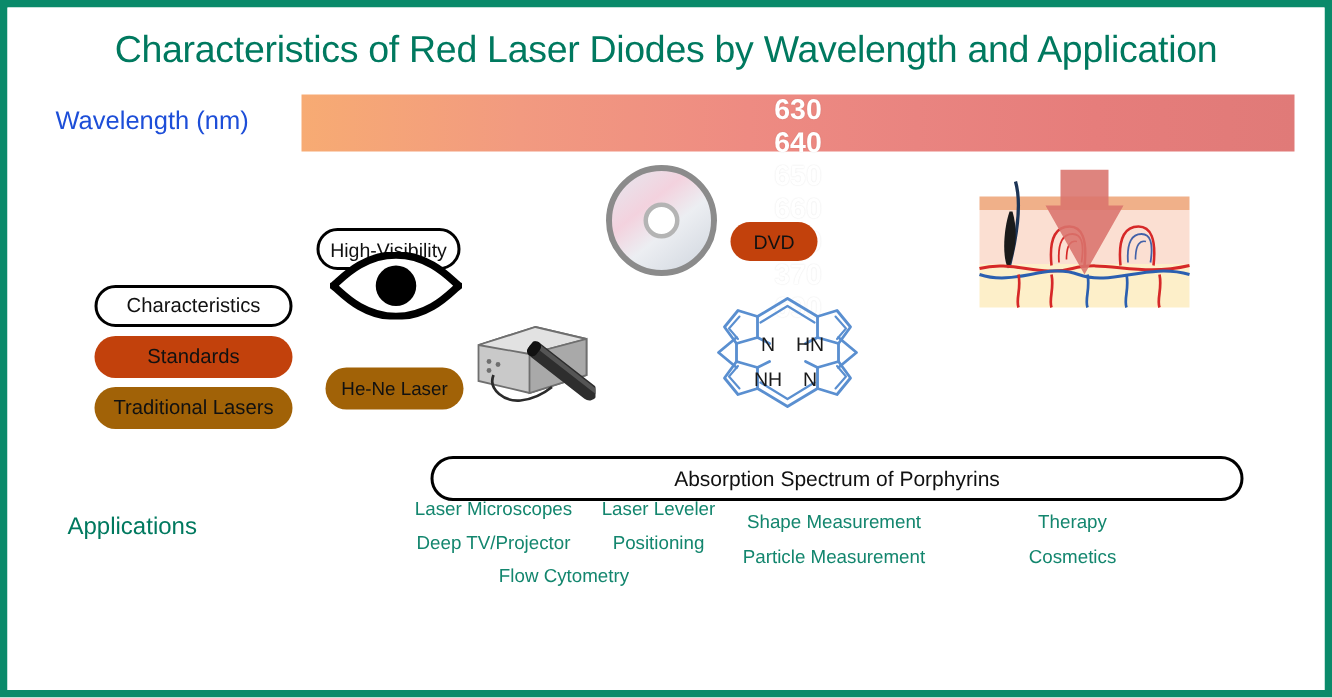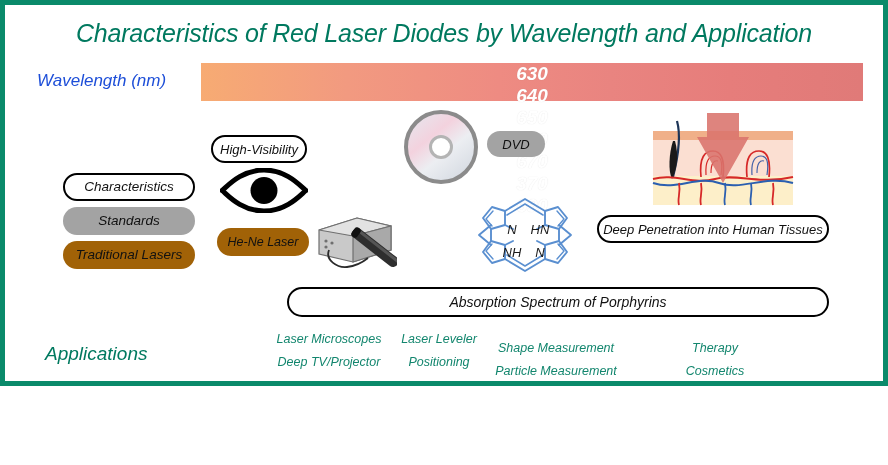--- a/index.html
+++ b/index.html
@@ -4,24 +4,23 @@
 <style>
   * { box-sizing: border-box; margin: 0; padding: 0; }
   html, body {
     width: 888px; height: 465px;
     background: #ffffff;
     font-family: "Liberation Sans", sans-serif;
     overflow: hidden;
   }
   #frame {
     position: relative;
-    width: 888px; height: 386px;
+    width: 888px; height: 465px;
     background: #ffffff;
     border: 5px solid #0a8a6a;
-    font-style: italic;
   }
   #canvas {
     position: absolute;
     inset: 0;
     background: #ffffff;
   }
 
   
   #title {
     position: absolute;
@@ -63,27 +62,28 @@
   .pill {
     position: absolute;
     display: flex;
     align-items: center;
     justify-content: center;
     border-radius: 999px;
     font-size: 13px;
     color: #111111;
     white-space: nowrap;
     line-height: 1;
+    margin-top: 17px;
   }
   .pill-outline {
     background: #ffffff;
     border: 2px solid #000000;
   }
   .pill-light { background: #a16207; border: none; }
-  .pill-mid   { background: #a3a3a3; border: none; }
+  .pill-mid   { background: #c2410c; border: none; }
 
   
   #lg-characteristics { left: 58px;  top: 168px; width: 132px; height: 28px; font-size: 13.5px; }
   #lg-standards       { left: 58px;  top: 202px; width: 132px; height: 28px; font-size: 13.5px; }
   #lg-traditional     { left: 58px;  top: 236px; width: 132px; height: 28px; font-size: 13.5px; }
 
   
   #cl-highvis   { left: 206px; top: 130px; width: 96px;  height: 28px; }
   #cl-hene      { left: 212px; top: 223px; width: 92px;  height: 28px; font-size: 12.5px; }
   #cl-dvd       { left: 482px; top: 126px; width: 58px;  height: 26px; font-size: 13px; }
@@ -96,21 +96,21 @@
   #hene-icon     { left: 308px; top: 207px; width: 84px;  height: 62px; }
   #dvd-icon      { left: 398px; top: 104px; width: 76px;  height: 76px; }
   #porphyrin     { left: 452px; top: 172px; width: 136px; height: 116px; }
   #skin-icon     { left: 634px; top: 108px; width: 164px; height: 96px; }
 
   
   #apps-title {
     position: absolute;
     left: 40px; top: 338px;
     color: #00795f;
-    font-size: 19px;
+    font-size: 16px;
   }
   .app-col { position: absolute; color: #13866e; font-size: 12.5px; }
   .app-col .app-item { white-space: nowrap; margin-bottom: 9px; }
   #app-col-1 { left: 264px; top: 327px; width: 120px; text-align: center; }
   #app-col-2 { left: 386px; top: 327px; width: 96px;  text-align: center; }
   #app-col-3 { left: 478px; top: 336px; width: 146px; text-align: center; }
   #app-col-4 { left: 660px; top: 336px; width: 100px; text-align: center; }
   #app-col-5 { left: 306px; top: 372px; width: 130px; text-align: center; }
 </style>
 </head>
@@ -247,21 +247,20 @@
         <path d="M40 70 C 42 80, 38 86, 40 92" fill="none" stroke="#d62828" stroke-width="1.8"></path>
         <path d="M62 70 C 64 80, 60 86, 62 92" fill="none" stroke="#d62828" stroke-width="1.8"></path>
         <path d="M86 70 C 88 80, 84 86, 86 92" fill="none" stroke="#2b5fb0" stroke-width="1.8"></path>
         <path d="M112 70 C 114 80, 110 86, 112 92" fill="none" stroke="#2b5fb0" stroke-width="1.8"></path>
         <path d="M134 70 C 136 80, 132 86, 134 92" fill="none" stroke="#d62828" stroke-width="1.8"></path>
 
         <polygon points="68,0 100,0 100,24 110,24 84,70 58,24 68,24" fill="#d9736c" opacity="0.88"></polygon>
       </svg>
     </div>
 
-    <div class="pill pill-outline" id="cl-deep">Deep Penetration into Human Tissues</div>
 
     <div class="pill pill-outline" id="cl-absorb">Absorption Spectrum of Porphyrins</div>
 
     <div id="apps-title">Applications</div>
 
     <div class="app-col" id="app-col-1">
       <div class="app-item">Laser Microscopes</div>
       <div class="app-item">Deep TV/Projector</div>
     </div>
 
@@ -273,15 +272,18 @@
     <div class="app-col" id="app-col-3">
       <div class="app-item">Shape Measurement</div>
       <div class="app-item">Particle Measurement</div>
     </div>
 
     <div class="app-col" id="app-col-4">
       <div class="app-item">Therapy</div>
       <div class="app-item">Cosmetics</div>
     </div>
 
+    <div class="app-col" id="app-col-5">
+      <div class="app-item">Flow Cytometry</div>
+    </div>
 
   </div>
 </div>
 
 </body></html>

